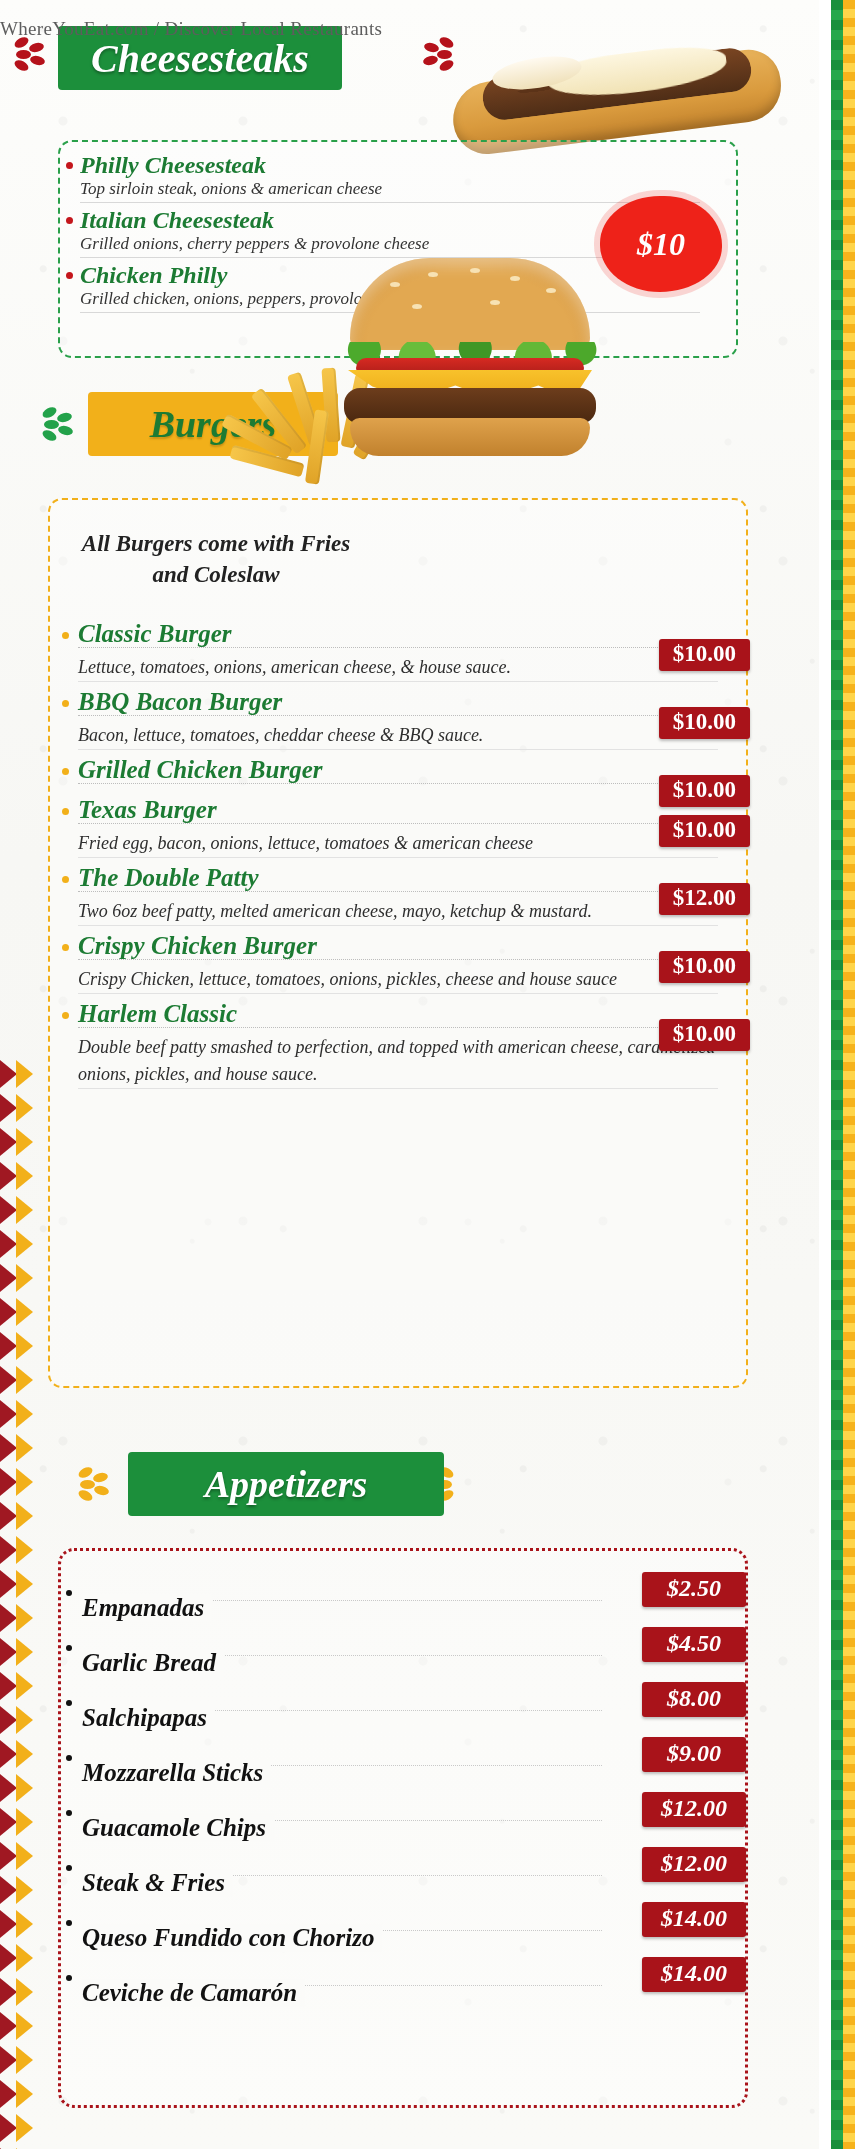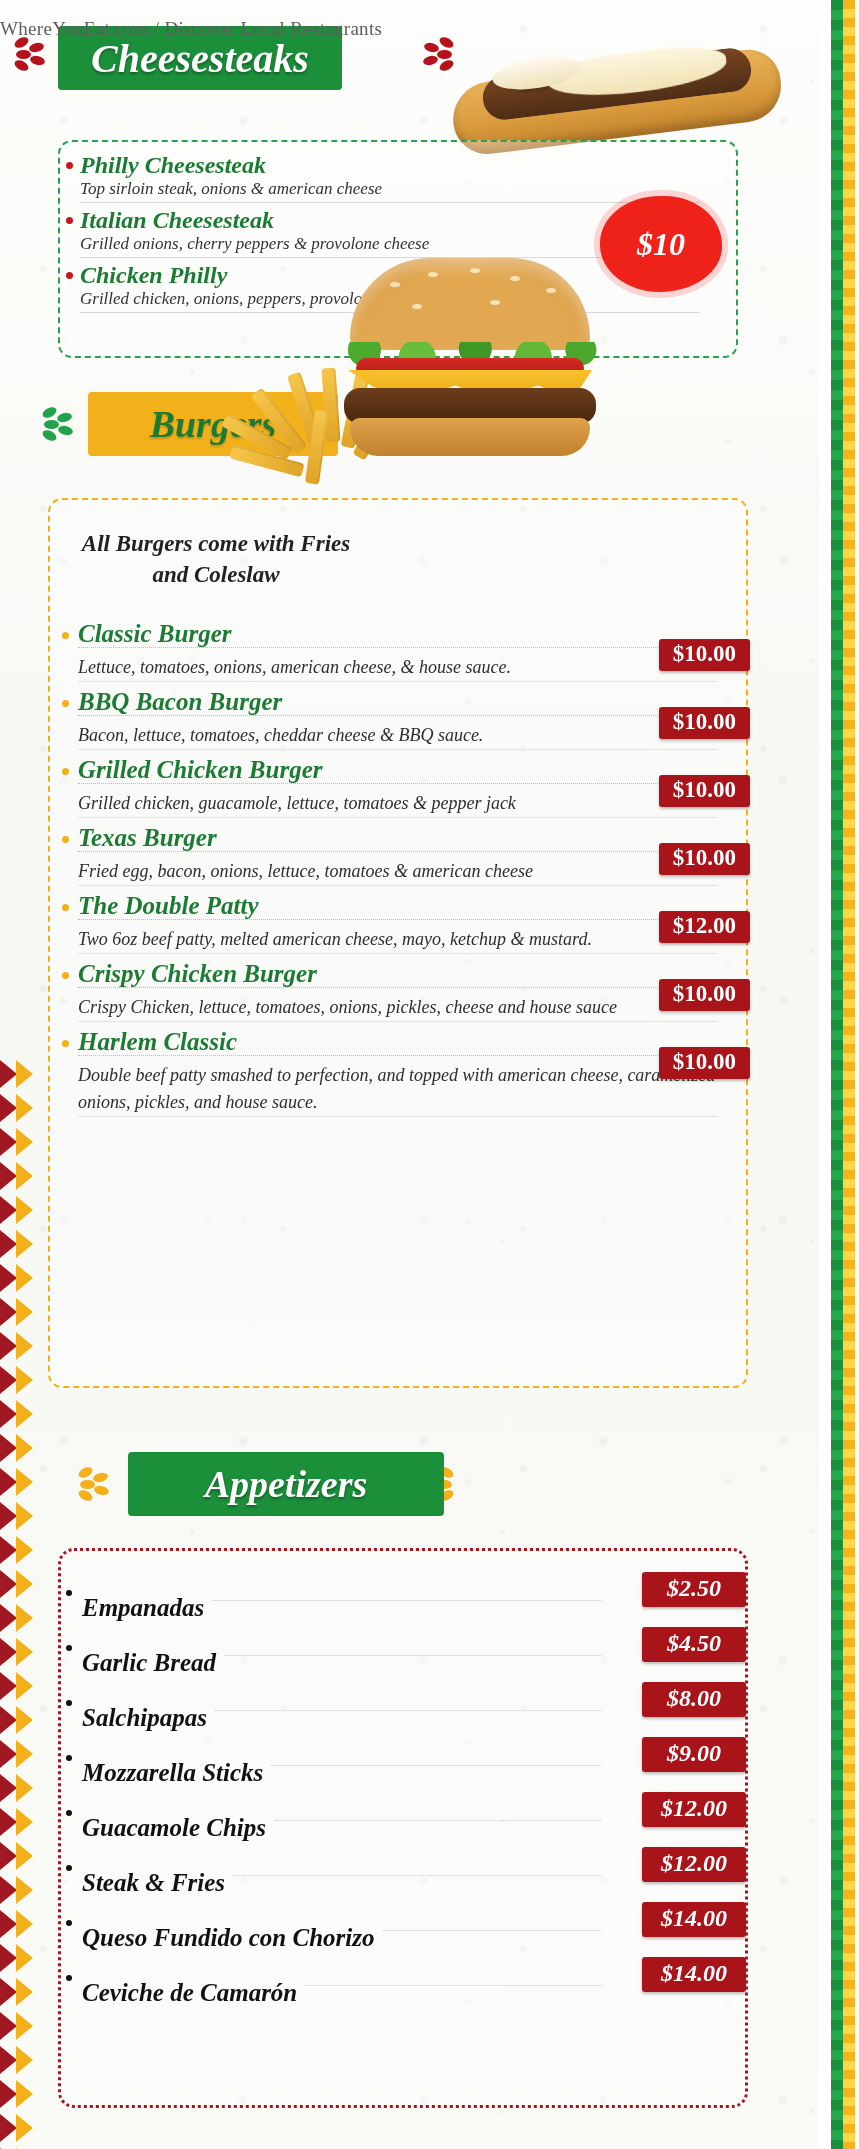--- a/index.html
+++ b/index.html
@@ -507,21 +507,20 @@
       <div class="b-desc">Bacon, lettuce, tomatoes, cheddar cheese &amp; BBQ sauce.</div>
     </div>
 
     <div class="b-row">
       <div class="bullet"></div>
       <div class="b-head">
         <div class="item-name">Grilled Chicken Burger</div>
         <div class="b-dots"></div>
         <div class="b-price">$10.00</div>
       </div>
-      <div class="b-desc">Grilled chicken, guacamole, lettuce, tomatoes &amp; pepper jack</div>
     </div>
 
     <div class="b-row">
       <div class="bullet"></div>
       <div class="b-head">
         <div class="item-name">Texas Burger</div>
         <div class="b-dots"></div>
         <div class="b-price">$10.00</div>
       </div>
       <div class="b-desc">Fried egg, bacon, onions, lettuce, tomatoes &amp; american cheese</div>

